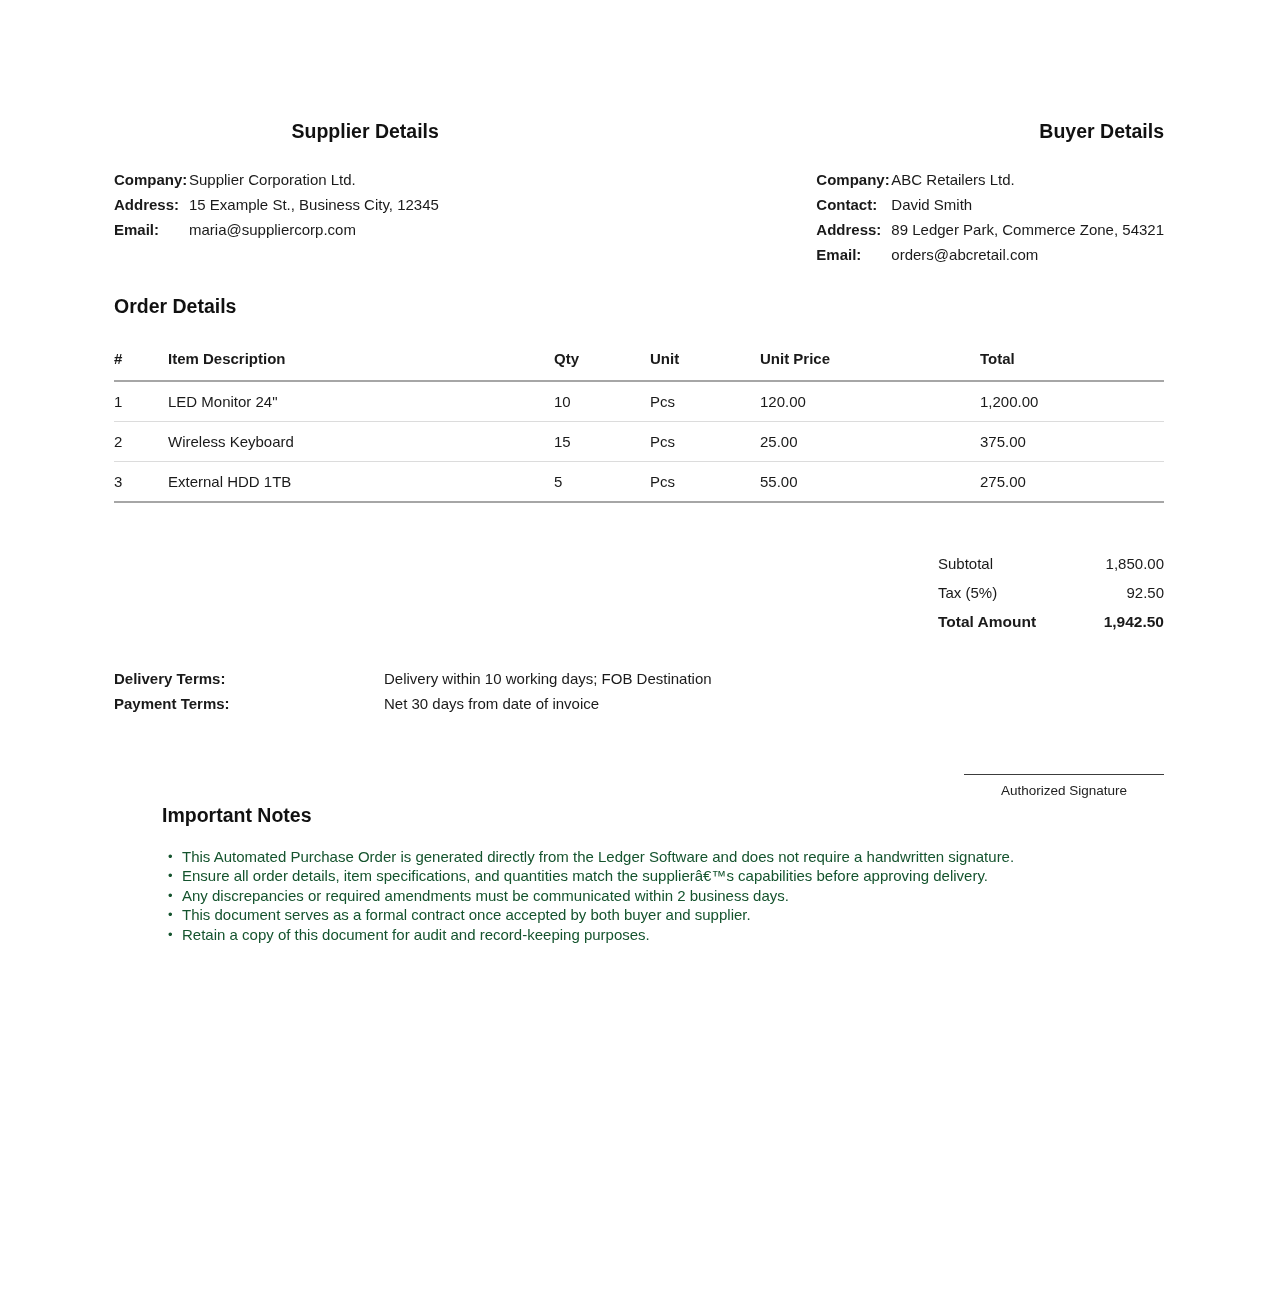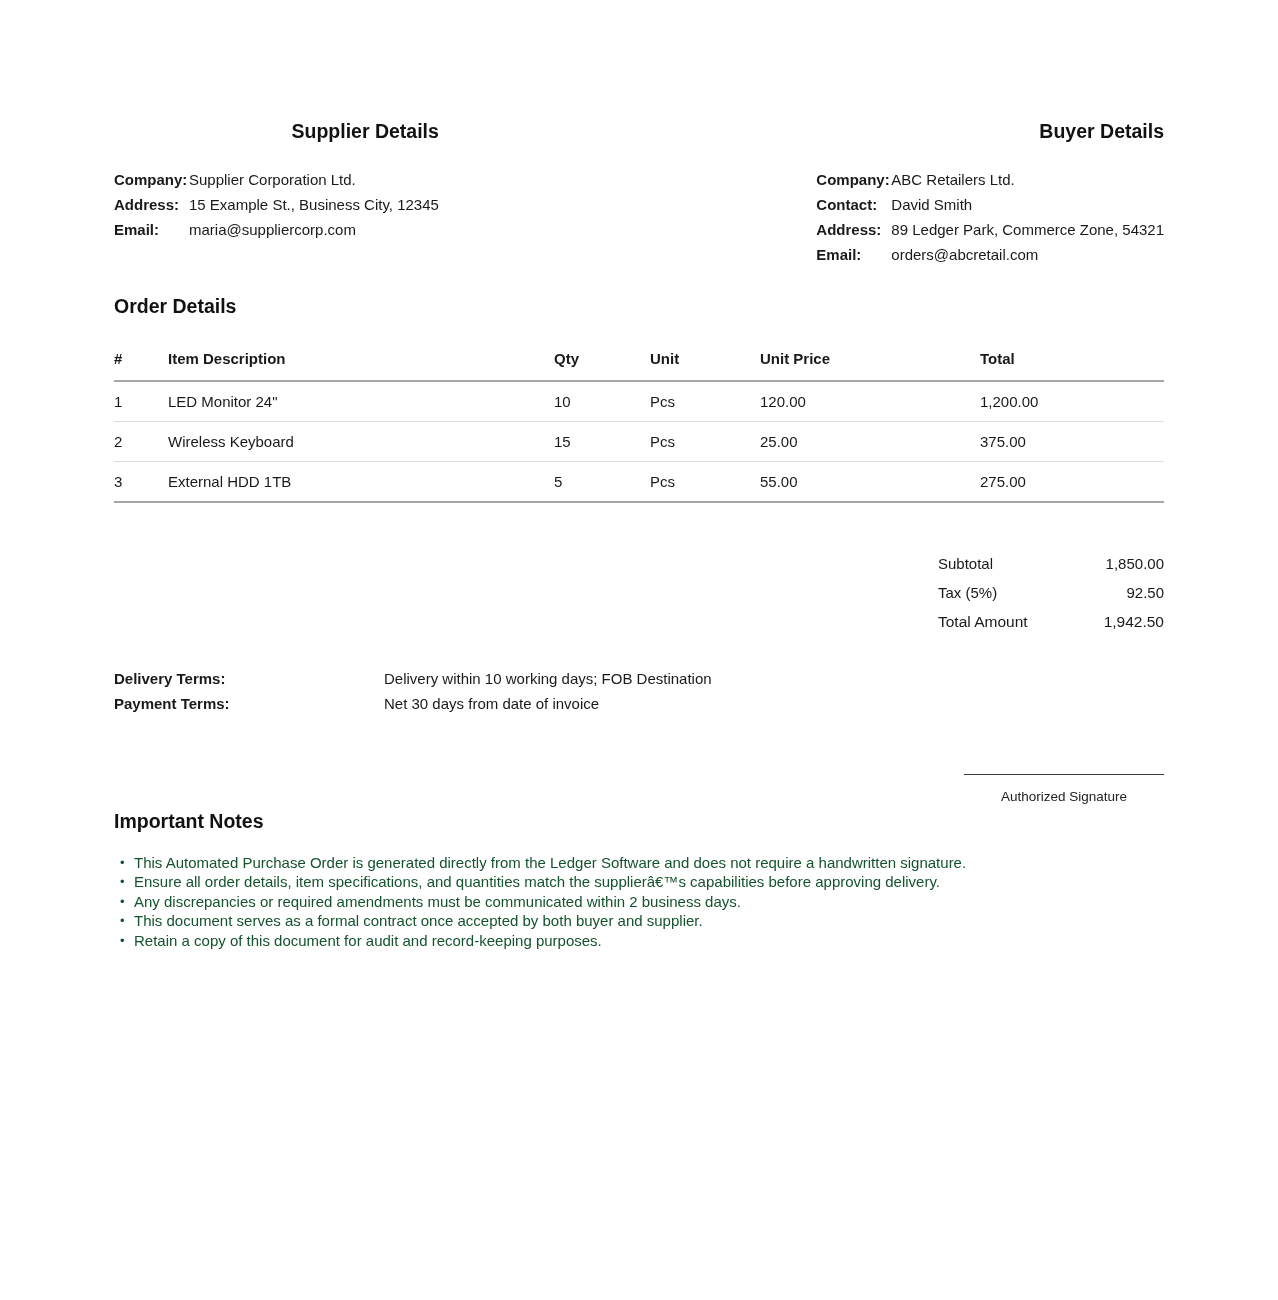--- a/index.html
+++ b/index.html
@@ -34,32 +34,32 @@
   table.items th {
     text-align: left; font-weight: 600; padding: 8px 0 13px 0;
     border-bottom: 2px solid #a6a6a6;
   }
   table.items td { padding: 11px 0; border-bottom: 1px solid #dcdcdc; }
   table.items tr.last td { border-bottom: 2px solid #a6a6a6; }
 
   
   .totals { width: 226px; margin-left: auto; margin-top: 46px; font-size: 15px; }
   .totals .trow { display: flex; justify-content: space-between; line-height: 29px; }
-  .totals .trow.grand { font-weight: 400; font-size: 15.5px; }
+  .totals .trow.grand { font-weight: 700; font-size: 15.5px; }
 
   
   .terms { margin-top: 30px; font-size: 15px; }
   .terms .kv-row .kv-label { width: 270px; }
 
   
-  .signature { width: 200px; margin-left: auto; margin-top: 58px; border-top: 1.5px solid #3c3c3c; padding-top: 14px; text-align: center; }
+  .signature { width: 200px; margin-left: auto; margin-top: 58px; border-top: 1.5px solid #3c3c3c; padding-top: 8px; text-align: center; }
   .signature .sig-label { font-size: 13.5px; color: #222; }
 
   
-  .notes { margin-top: 6px; }
+  .notes { margin-top: 6px; margin-left: 48px; }
   .notes .section-heading { margin-bottom: 20px; }
   .notes ul { list-style: none; padding-left: 6px; }
   .notes li { font-size: 15px; line-height: 19.4px; color: #14532d; padding-left: 14px; position: relative; }
   .notes li::before { content: "•"; position: absolute; left: 0; top: 0; font-size: 13px; }
 </style>
 </head>
 <body>
 
 <div class="page">
 

